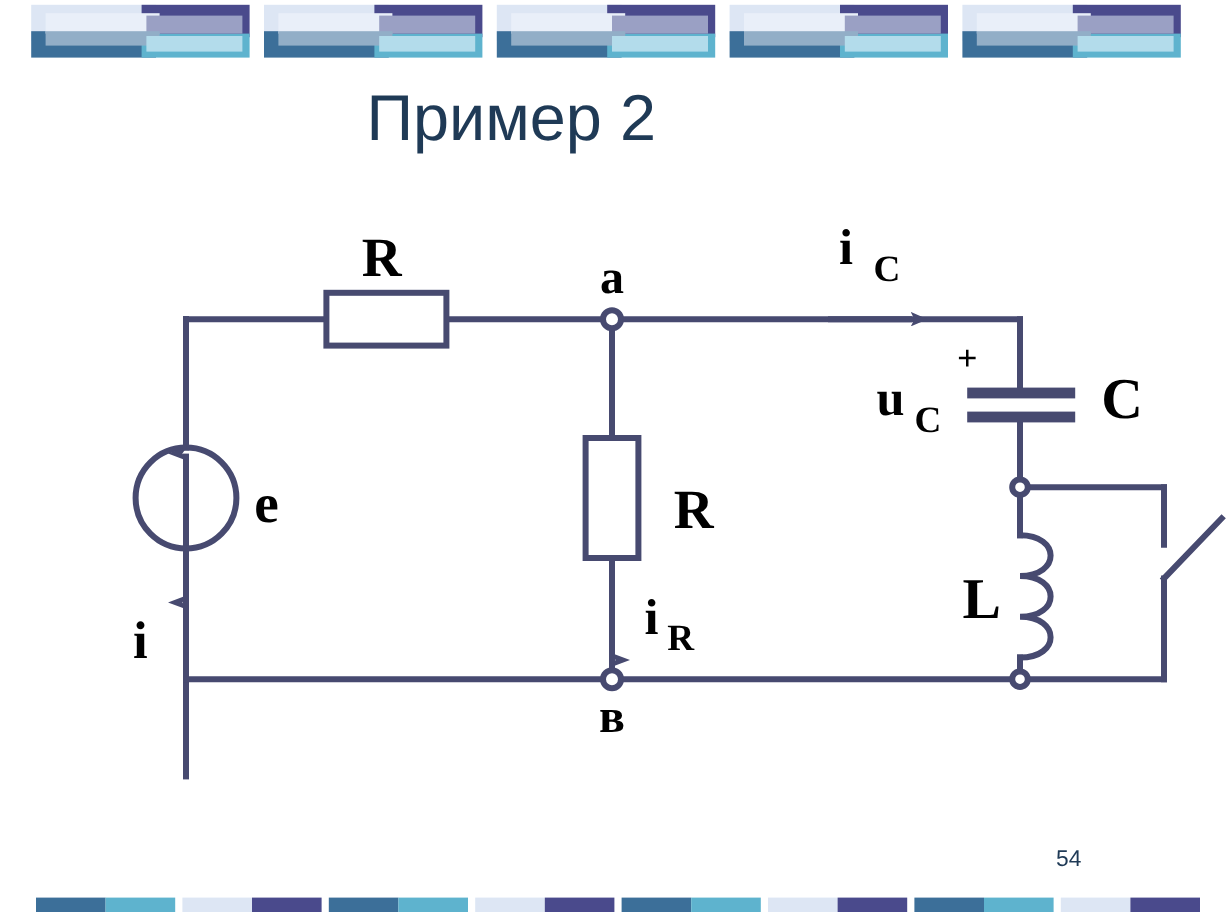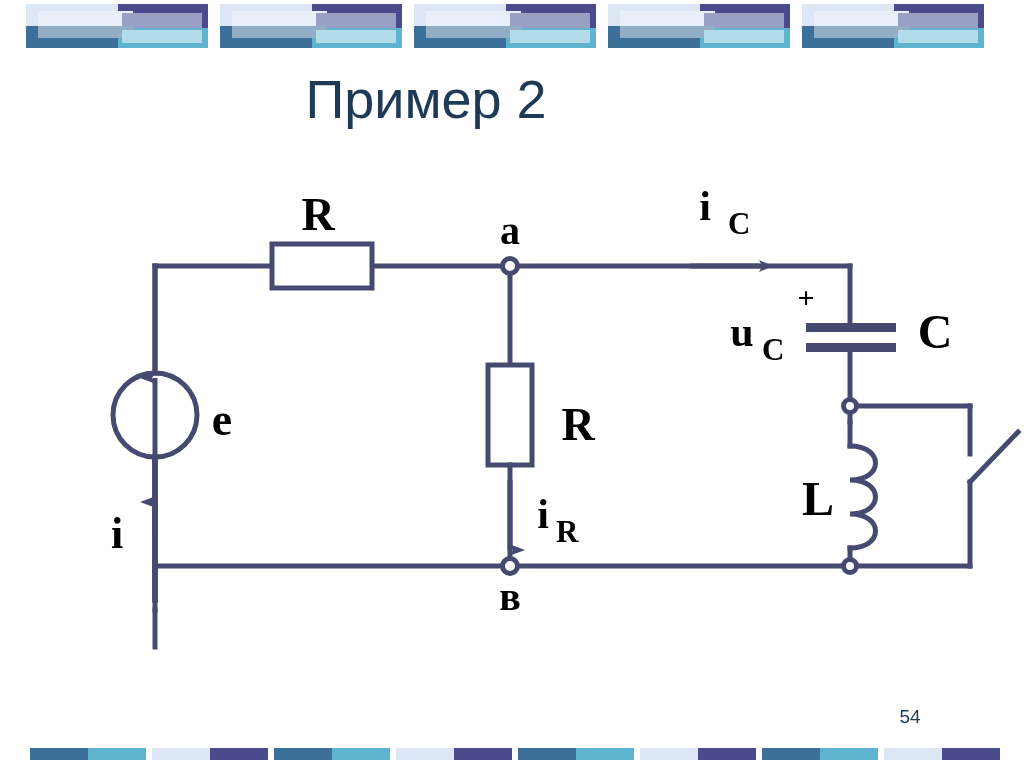--- a/index.html
+++ b/index.html
@@ -92,21 +92,20 @@
     font-family: "Liberation Serif", serif;
     font-weight: bold;
     fill: #000000;
   }
 
   
   #page-number {
     position: absolute;
     left: 880px; top: 706px;
     width: 60px;
-    text-align: center;
     font-size: 19px;
     color: #1f3a56;
     font-family: "Liberation Sans", sans-serif;
   }
 
   
   #bottom-strip {
     position: absolute;
     left: 0; top: 748px;
     width: 1024px; height: 14px;

